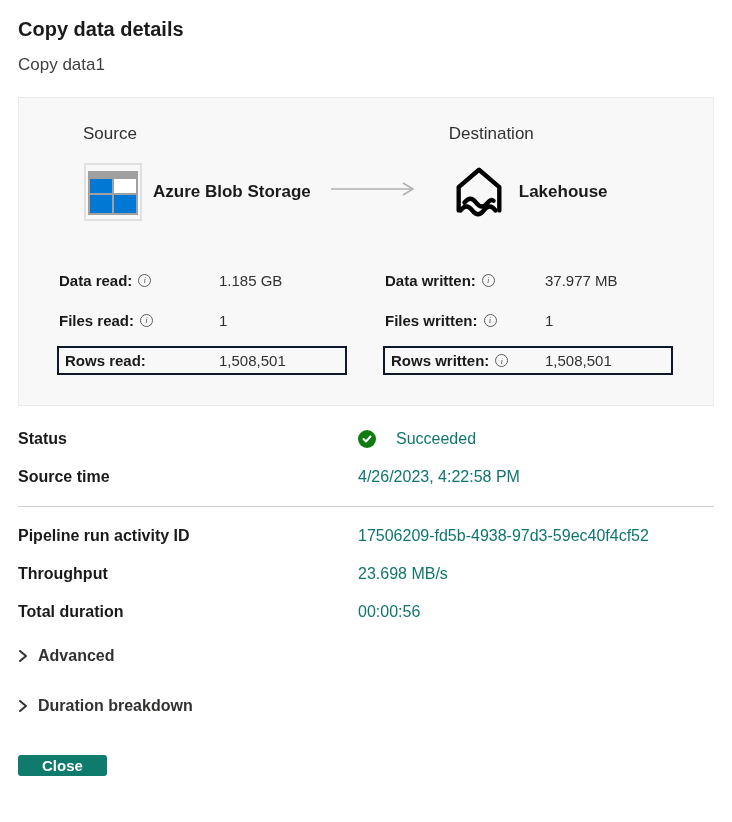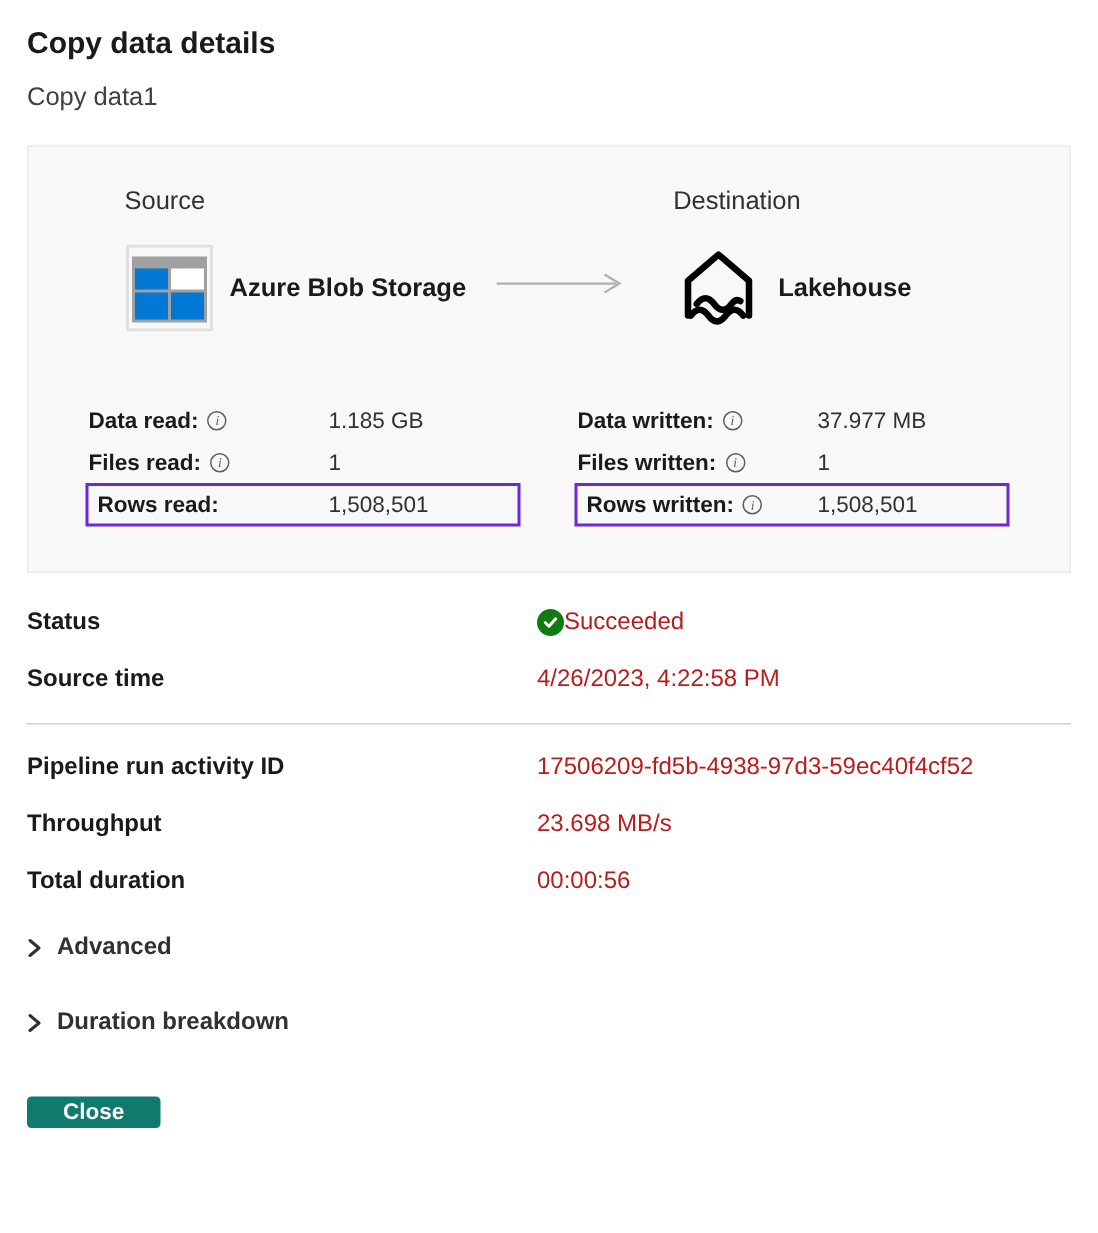--- a/index.html
+++ b/index.html
@@ -74,20 +74,21 @@
     .dest-col {
       margin-left: 10px;
     }
     .stats {
       display: flex;
       gap: 38px;
     }
     .stats-block {
       display: flex;
       flex-direction: column;
+      gap: 12px;
       flex: 1;
     }
     .stat-row {
       display: flex;
       align-items: center;
       min-height: 28px;
     }
     .stat-label {
       width: 160px;
       font-size: 15px;
@@ -95,21 +96,21 @@
       color: #1a1a1a;
       display: flex;
       align-items: center;
       gap: 6px;
     }
     .stat-value {
       font-size: 15px;
       color: #323130;
     }
     .highlight {
-      border: 2px solid #6d28d9;
+      border: 2px solid #0f172a;
       padding: 4px 8px 4px 0;
       margin-left: -2px;
     }
     .highlight .stat-label {
       padding-left: 6px;
     }
     .info-icon {
       width: 13px;
       height: 13px;
       border: 1.2px solid #605e5c;
@@ -134,24 +135,24 @@
       align-items: flex-end;
     }
     .detail-label {
       width: 340px;
       font-size: 16px;
       font-weight: 600;
       color: #1a1a1a;
     }
     .detail-value {
       font-size: 16px;
-      color: #b91c1c;
-      display: flex;
-      align-items: center;
-      gap: 0;
+      color: #0f766e;
+      display: flex;
+      align-items: center;
+      gap: 20px;
     }
     .divider {
       border: none;
       border-top: 1px solid #d0d0d0;
       margin: 20px 0;
     }
     .status-icon {
       width: 18px;
       height: 18px;
       background: #107c10;

